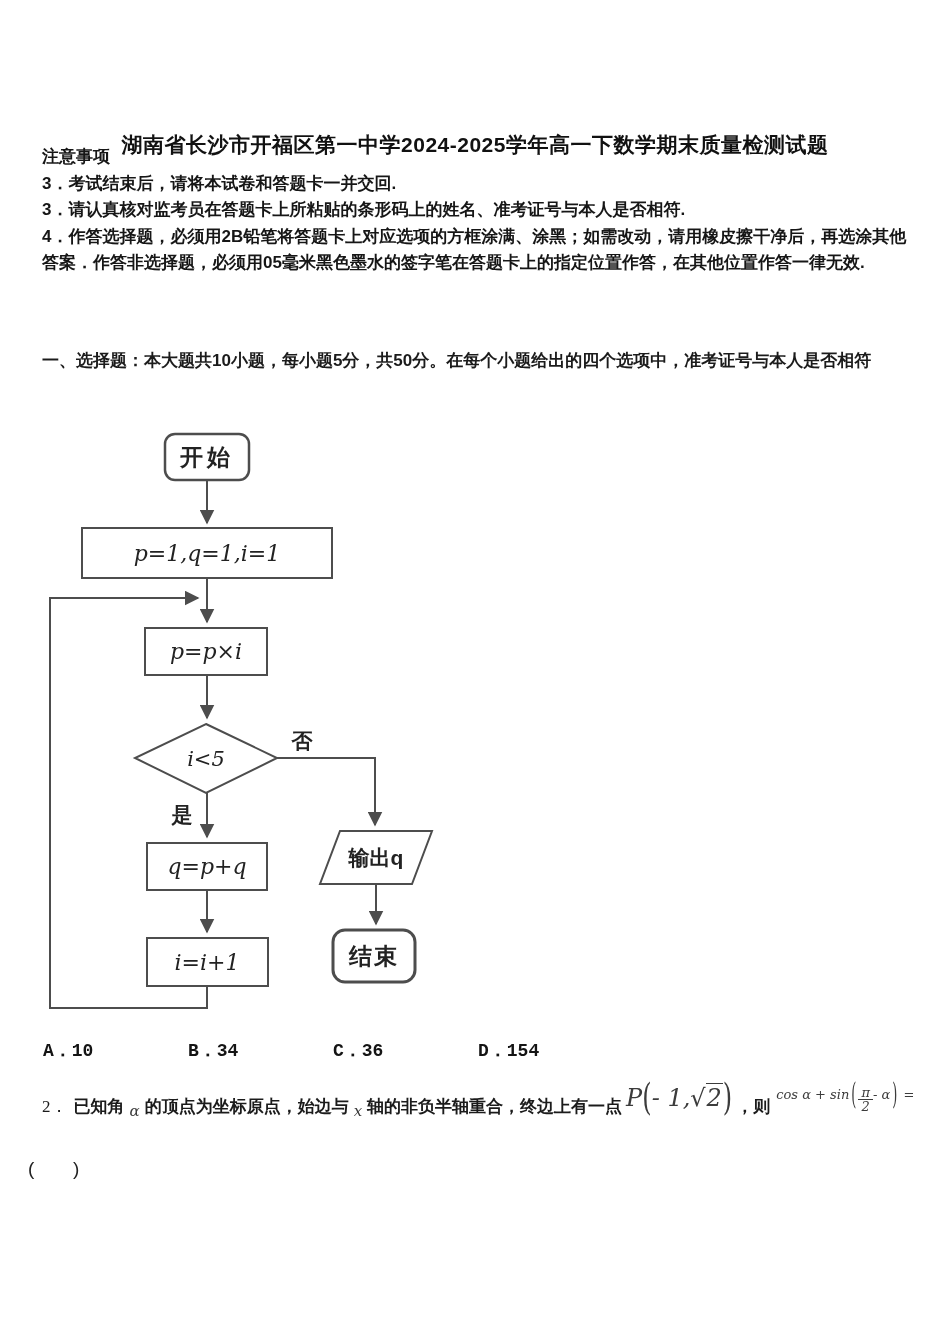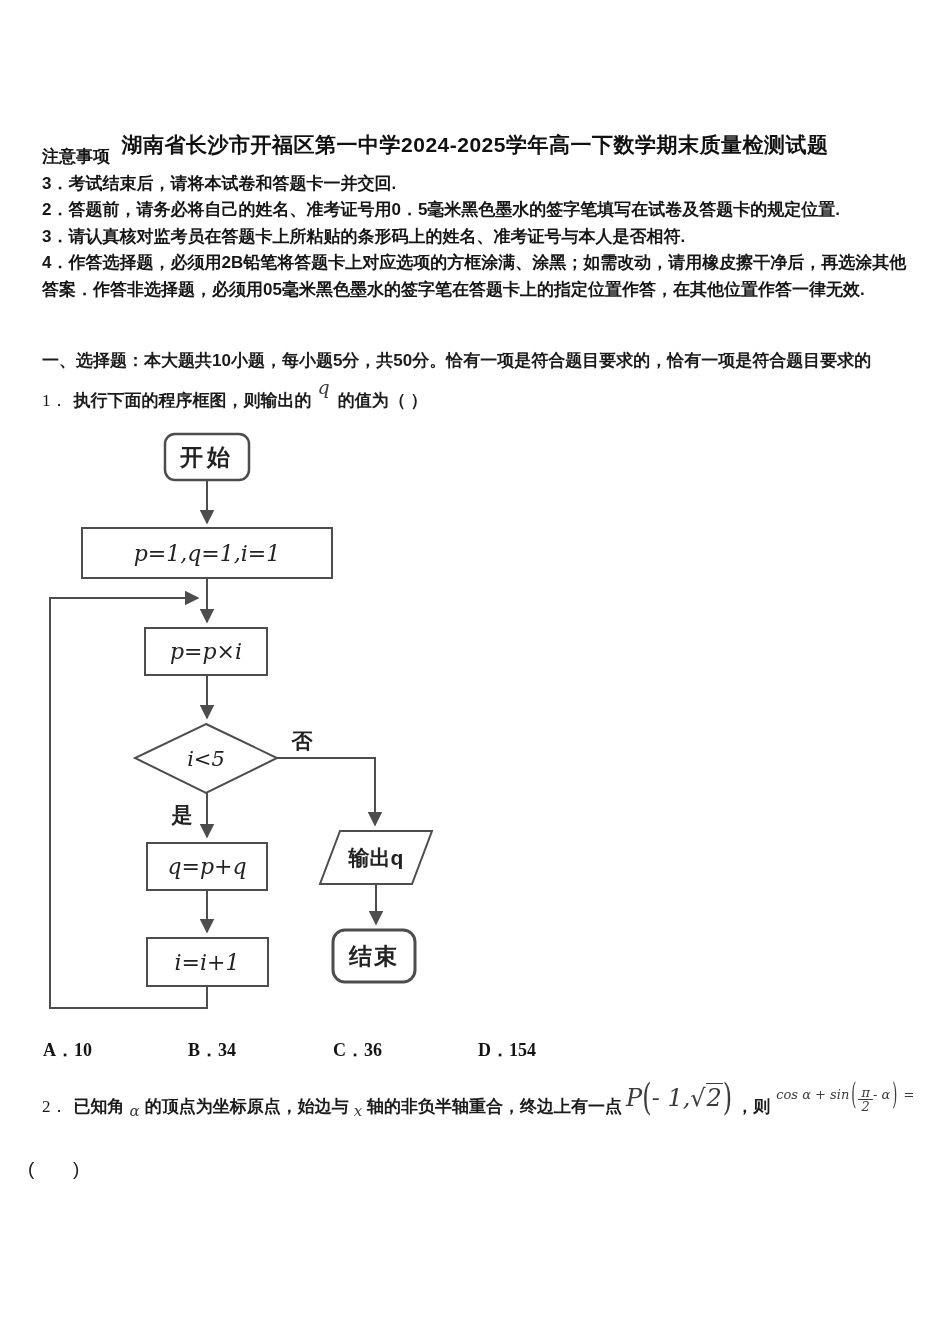--- a/index.html
+++ b/index.html
@@ -66,21 +66,21 @@
     top: 432px; left: 45px;
     width: 400px; height: 582px;
   }
   .fc-cjk  { font-family: "Liberation Sans", sans-serif; font-weight: 600; fill: #222; }
   .fc-math { font-family: "DejaVu Serif", serif; font-style: italic; fill: #222; }
   .options {
     position: absolute;
     top: 1038px; left: 43px;
     display: grid;
     grid-template-columns: 145px 145px 145px 145px;
-    font-family: Liberation Serif, serif;
+    font-family: Liberation Mono, monospace;
     font-size: 18px;
     font-weight: 700;
     color: #141414;
   }
   .q2-line {
     position: absolute;
     top: 1090px; left: 42px; right: 10px;
     font-size: 17px;
     font-weight: 600;
     line-height: 28px;
@@ -150,28 +150,26 @@
 </head>
 <body>
 
 <div class="page">
 
   <div class="doc-title">湖南省长沙市开福区第一中学2024-2025学年高一下数学期末质量检测试题</div>
 
   <div class="notes">
     <div class="heading">注意事项</div>
     <div>3．考试结束后，请将本试卷和答题卡一并交回.</div>
-    <div>2．答题前，请务必将自己的姓名、准考证号用0．5毫米黑色墨水的签字笔填写在试卷及答题卡的规定位置.</div>
     <div>3．请认真核对监考员在答题卡上所粘贴的条形码上的姓名、准考证号与本人是否相符.</div>
     <div>4．作答选择题，必须用2B铅笔将答题卡上对应选项的方框涂满、涂黑；如需改动，请用橡皮擦干净后，再选涂其他答案．作答非选择题，必须用05毫米黑色墨水的签字笔在答题卡上的指定位置作答，在其他位置作答一律无效.</div>
   </div>
 
-  <div class="section-header">一、选择题：本大题共10小题，每小题5分，共50分。恰有一项是符合题目要求的，恰有一项是符合题目要求的</div>
-
-  <div class="q1-line"><span class="q-num">1．</span><span>执行下面的程序框图，则输出的</span><span class="math q1-sup">q</span><span>的值为（ ）</span></div>
+  <div class="section-header">一、选择题：本大题共10小题，每小题5分，共50分。在每个小题给出的四个选项中，准考证号与本人是否相符</div>
+
 
   <svg class="flowchart" viewBox="0 0 400 582" width="400" height="582" xmlns="http://www.w3.org/2000/svg">
     <defs>
       <marker id="arr" viewBox="0 0 10 10" refX="9" refY="5" markerWidth="7.5" markerHeight="7.5" orient="auto-start-reverse">
         <path d="M0,0 L10,5 L0,10 z" fill="#4d4d4d"></path>
       </marker>
     </defs>
 
     <line x1="162" y1="48" x2="162" y2="91" stroke="#4d4d4d" stroke-width="2" marker-end="url(#arr)"></line>
     <line x1="162" y1="146" x2="162" y2="190" stroke="#4d4d4d" stroke-width="2" marker-end="url(#arr)"></line>

